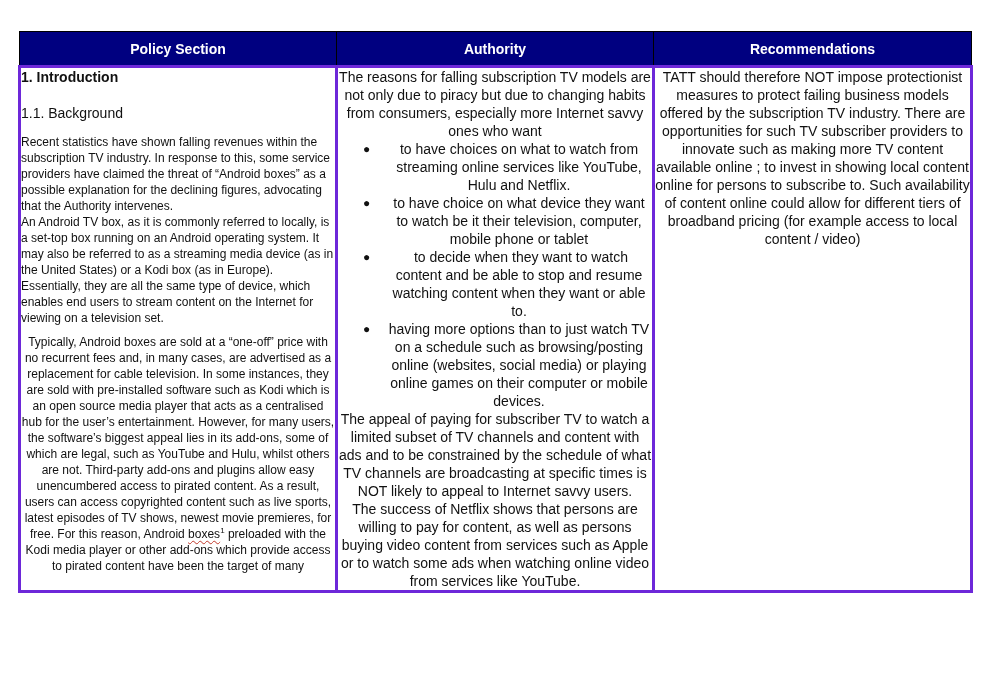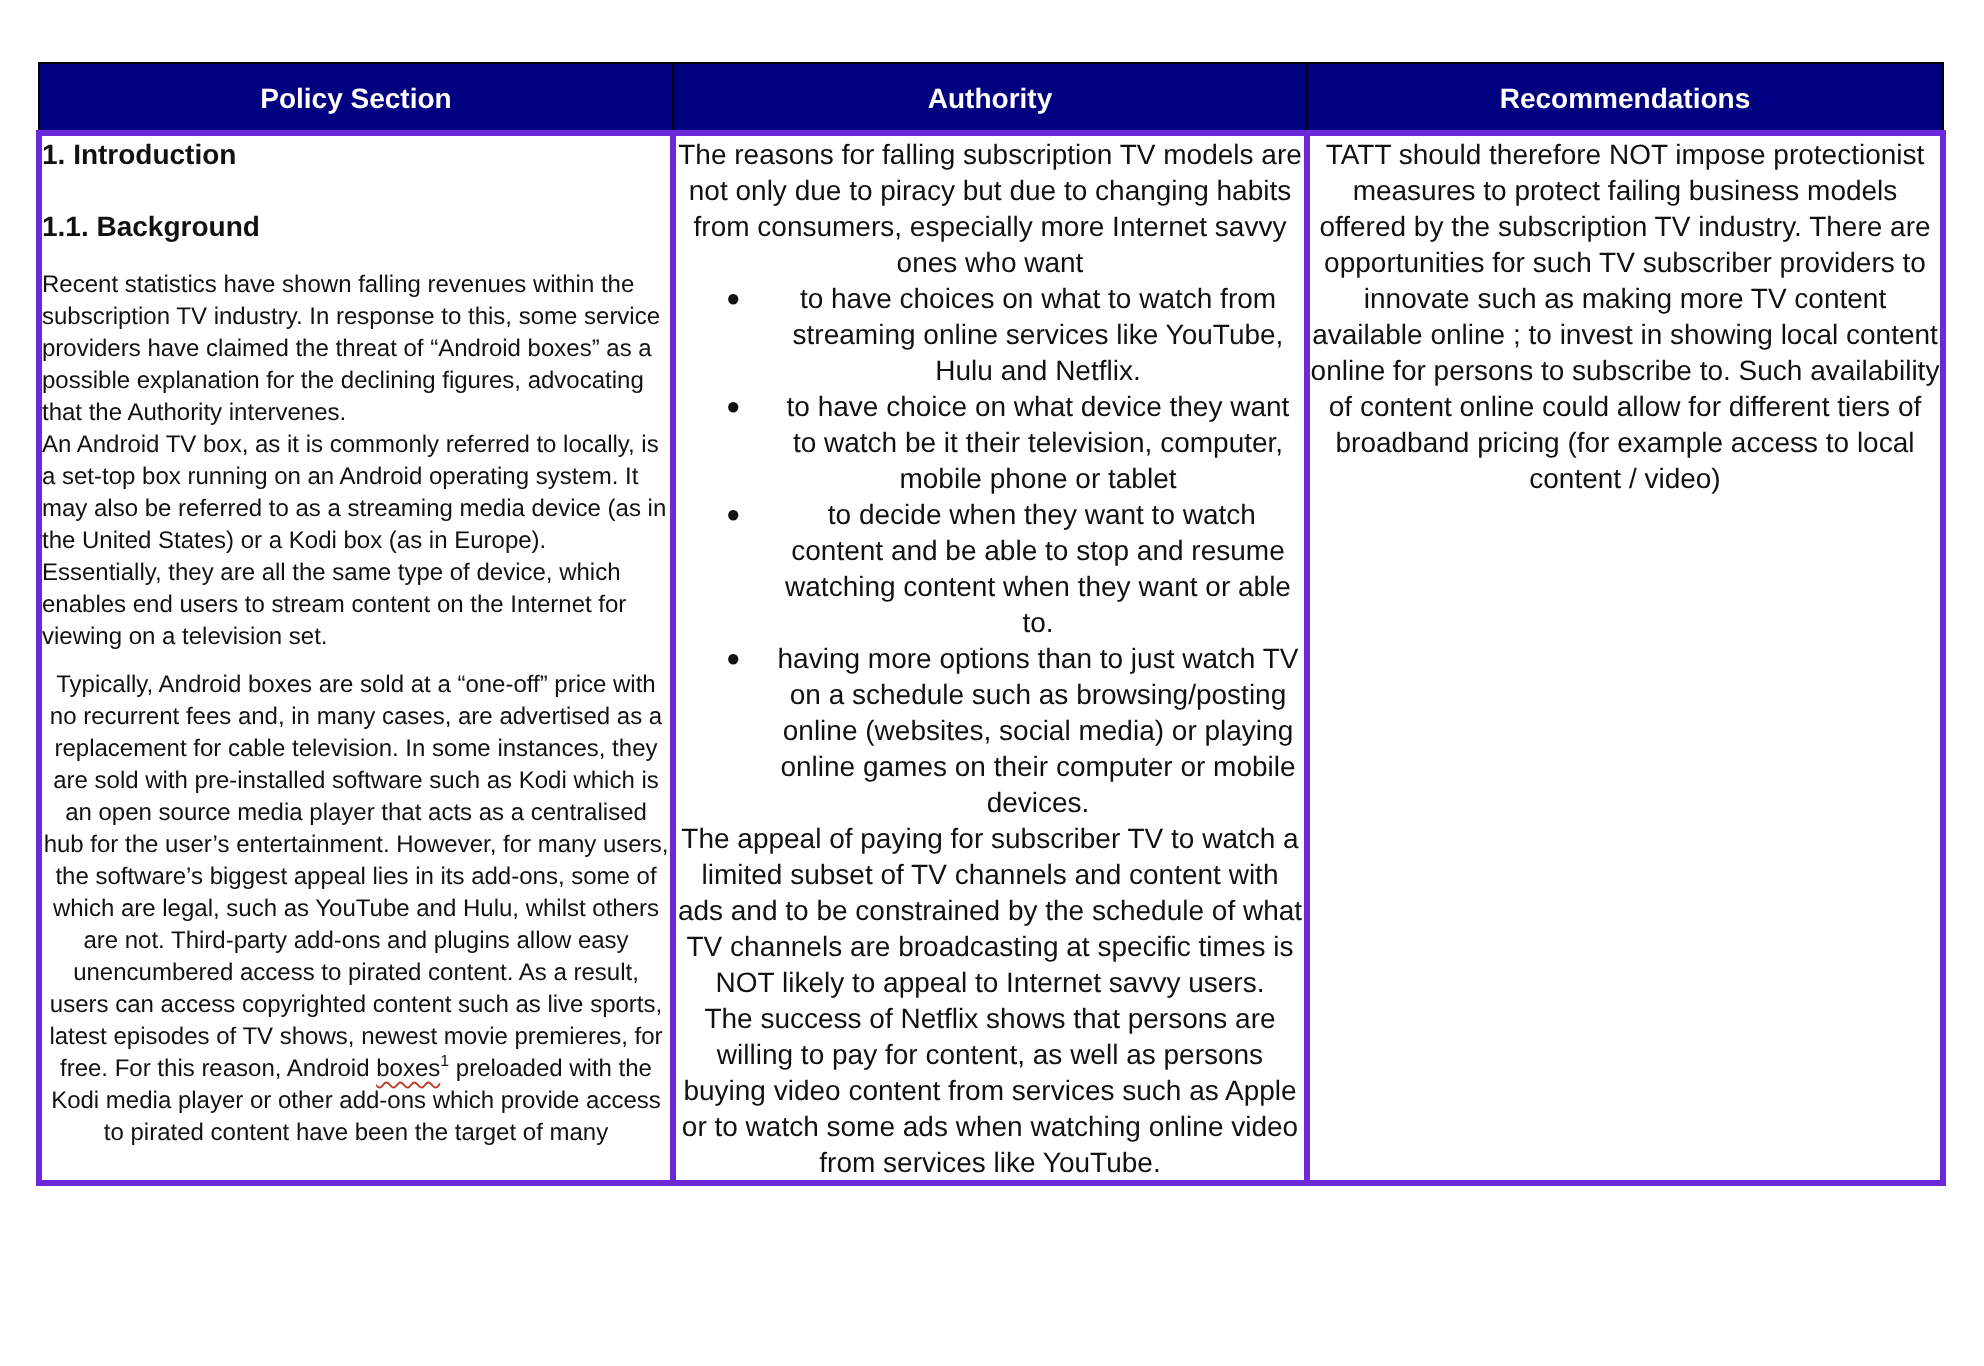--- a/index.html
+++ b/index.html
@@ -47,21 +47,21 @@
     .col-policy {
       padding: 7px 6px 0 6px;
     }
     .h1 {
       font-weight: bold;
       font-size: 14px;
       line-height: 18px;
       margin: 0 0 18px 0;
     }
     .h2 {
-      font-weight: bold;
+      font-weight: normal;
       font-size: 14px;
       line-height: 18px;
       margin: 0 0 12px 0;
     }
     .policy-text {
       font-size: 12px;
       line-height: 16px;
       margin: 0;
     }
     .policy-text.gap {

